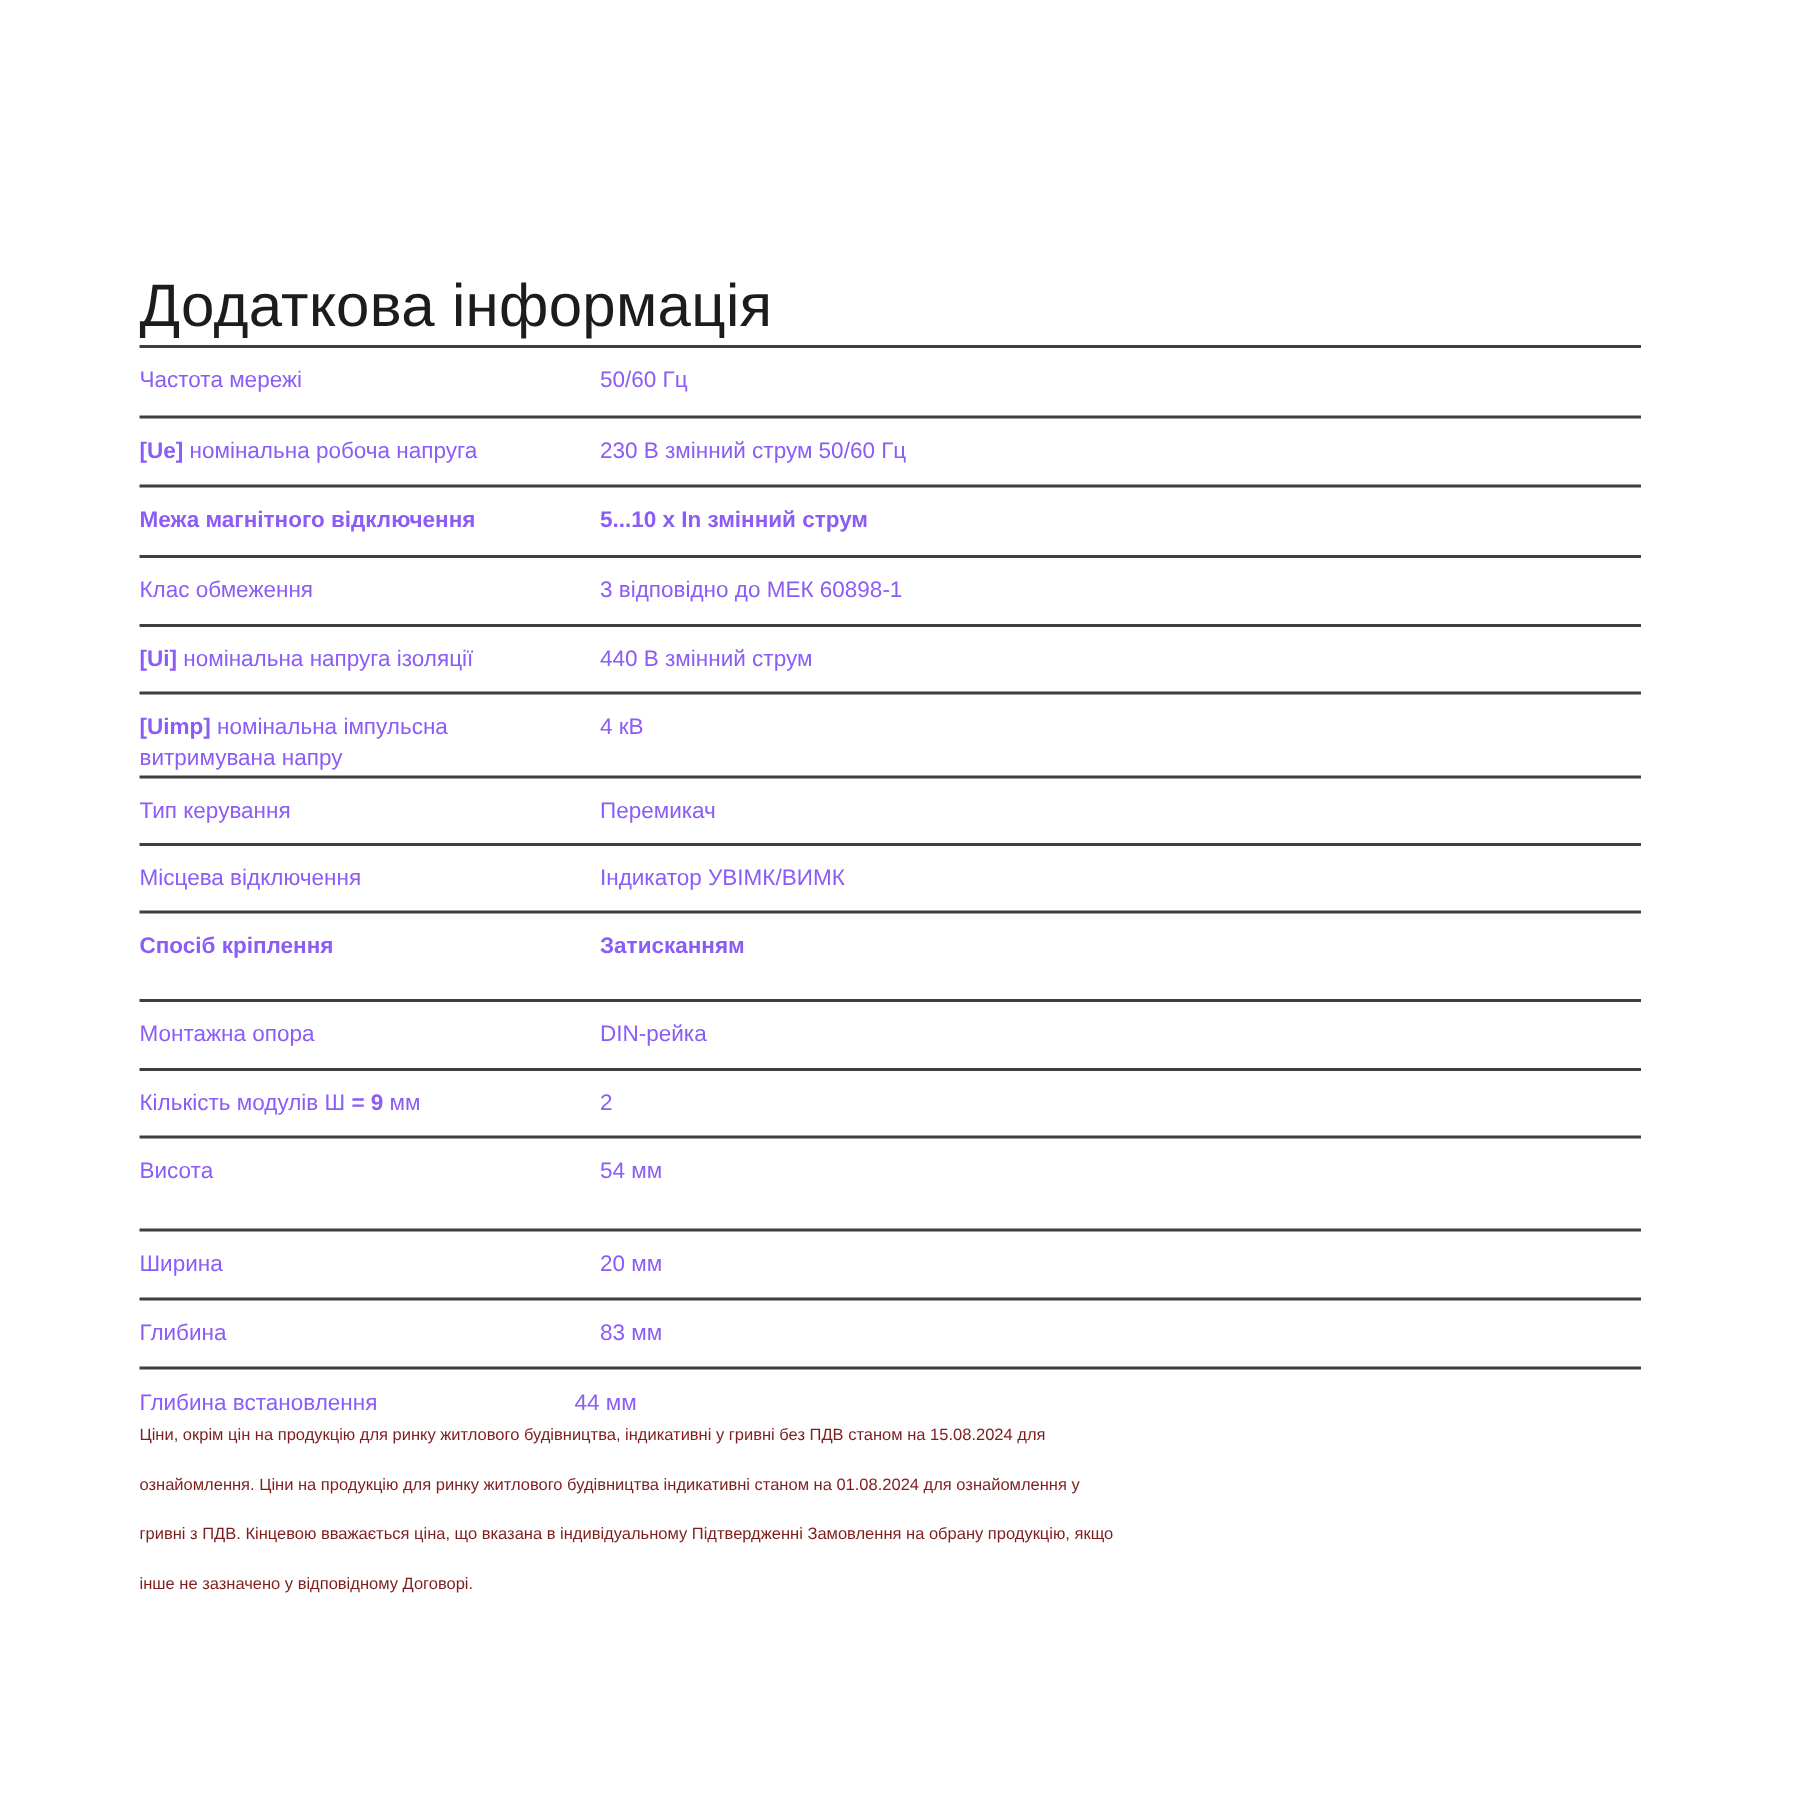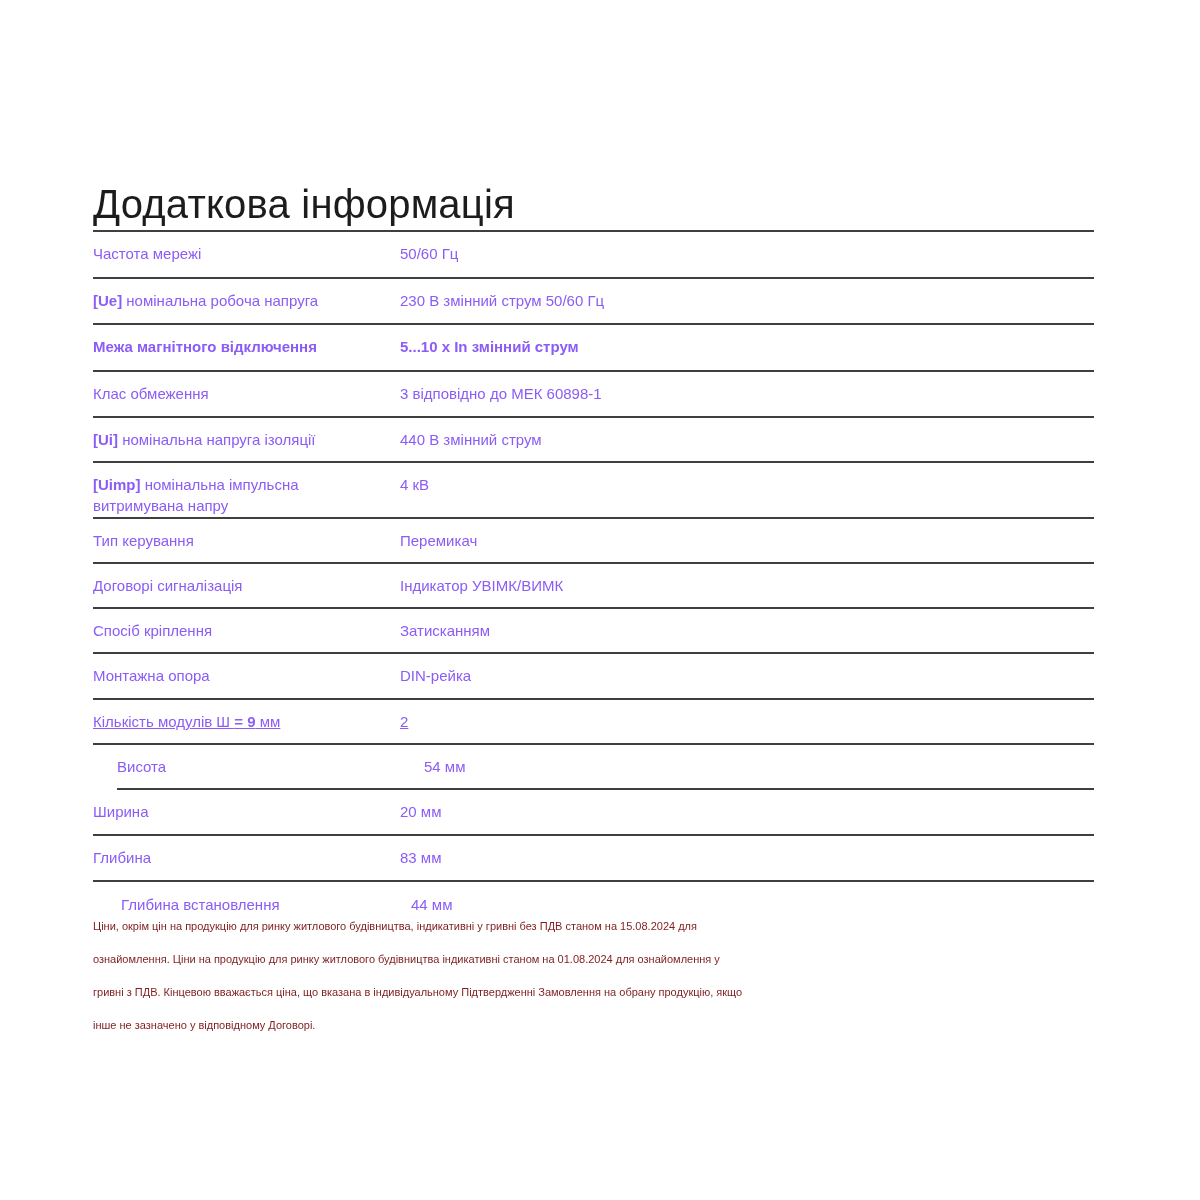--- a/index.html
+++ b/index.html
@@ -43,21 +43,21 @@
     line-height: 21px;
     color: #8b5cf6;
   }
   .row-label {
     flex: 0 0 307px;
     width: 307px;
     white-space: pre-line;
   }
   .row-label b { font-weight: 700; }
   .row-value { flex: 1 1 auto; }
-  .row.last { border-bottom: none; padding-top: 12px; margin-left: 28px; }
+  .row.last { border-bottom: none; padding-top: 12px; }
   .row.last .row-label { flex-basis: 290px; width: 290px; }
   .disclaimer {
     width: 1045px;
     font-size: 11px;
     line-height: 33px;
     color: #7f1d1d;
   }
   .disclaimer-line { white-space: nowrap; }
 </style>
 </head>
@@ -90,36 +90,36 @@
       <div class="row" style="height: 56px;">
     <div class="row-label"><span></span><b>[Uimp]</b><span> номінальна імпульсна
 витримувана напру</span></div>
     <div class="row-value">4 кВ</div>
   </div>
       <div class="row" style="height: 45px;">
     <div class="row-label"><span>Тип керування</span><b></b><span></span></div>
     <div class="row-value">Перемикач</div>
   </div>
       <div class="row" style="height: 45px;">
-    <div class="row-label"><span>Договорі сигналізація</span><b></b><span></span></div>
+    <div class="row-label"><span>Місцева відключення</span><b></b><span></span></div>
     <div class="row-value">Індикатор УВІМК/ВИМК</div>
   </div>
-      <div class="row" style="height: 45px;">
+      <div class="row" style="height: 59px; font-weight: bold;">
     <div class="row-label"><span>Спосіб кріплення</span><b></b><span></span></div>
     <div class="row-value">Затисканням</div>
   </div>
       <div class="row" style="height: 46px;">
     <div class="row-label"><span>Монтажна опора</span><b></b><span></span></div>
     <div class="row-value">DIN-рейка</div>
   </div>
-      <div class="row" style="height: 45px; text-decoration: underline;">
+      <div class="row" style="height: 45px;">
     <div class="row-label"><span>Кількість модулів Ш </span><b>= 9</b><span> мм</span></div>
     <div class="row-value">2</div>
   </div>
-      <div class="row" style="height: 45px; margin-left: 24px;">
+      <div class="row" style="height: 62px;">
     <div class="row-label"><span>Висота</span><b></b><span></span></div>
     <div class="row-value">54 мм</div>
   </div>
       <div class="row" style="height: 46px;">
     <div class="row-label"><span>Ширина</span><b></b><span></span></div>
     <div class="row-value">20 мм</div>
   </div>
       <div class="row" style="height: 46px;">
     <div class="row-label"><span>Глибина</span><b></b><span></span></div>
     <div class="row-value">83 мм</div>

